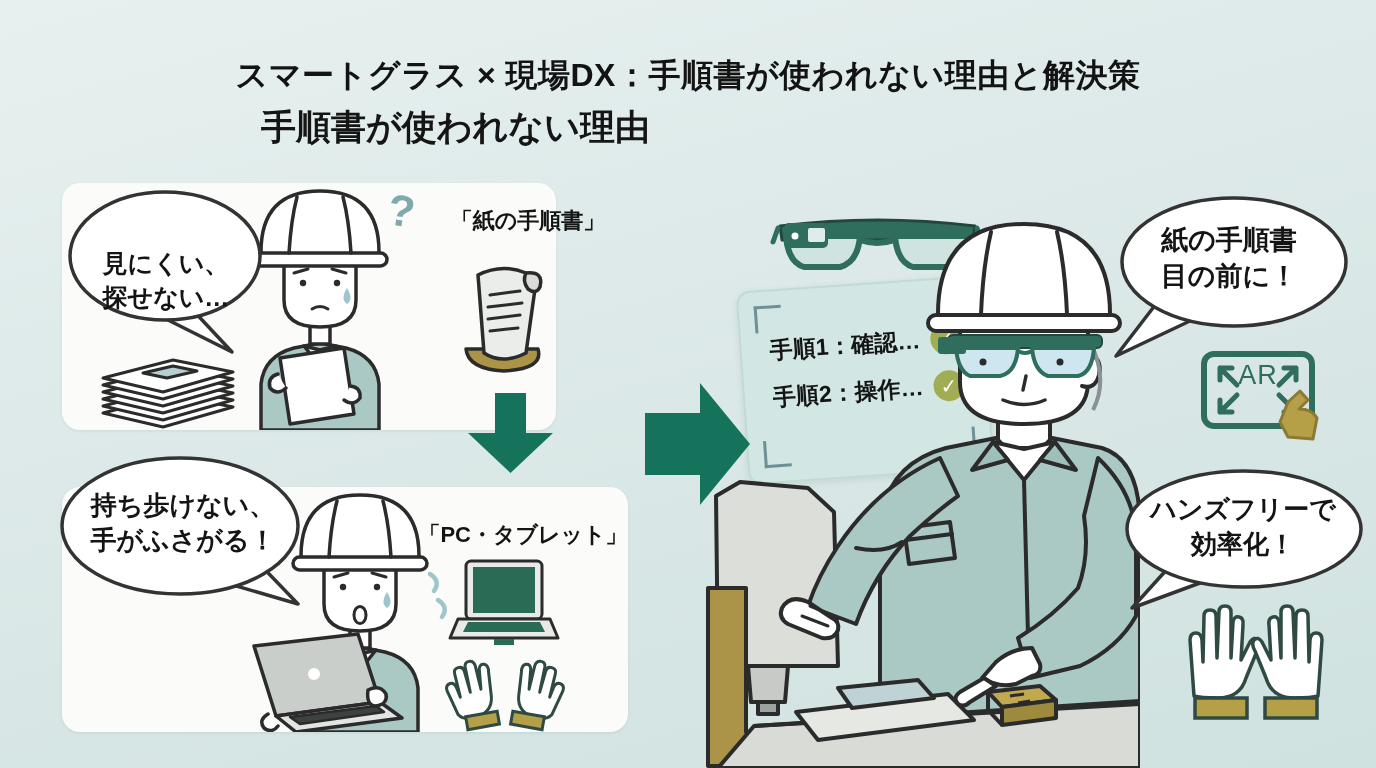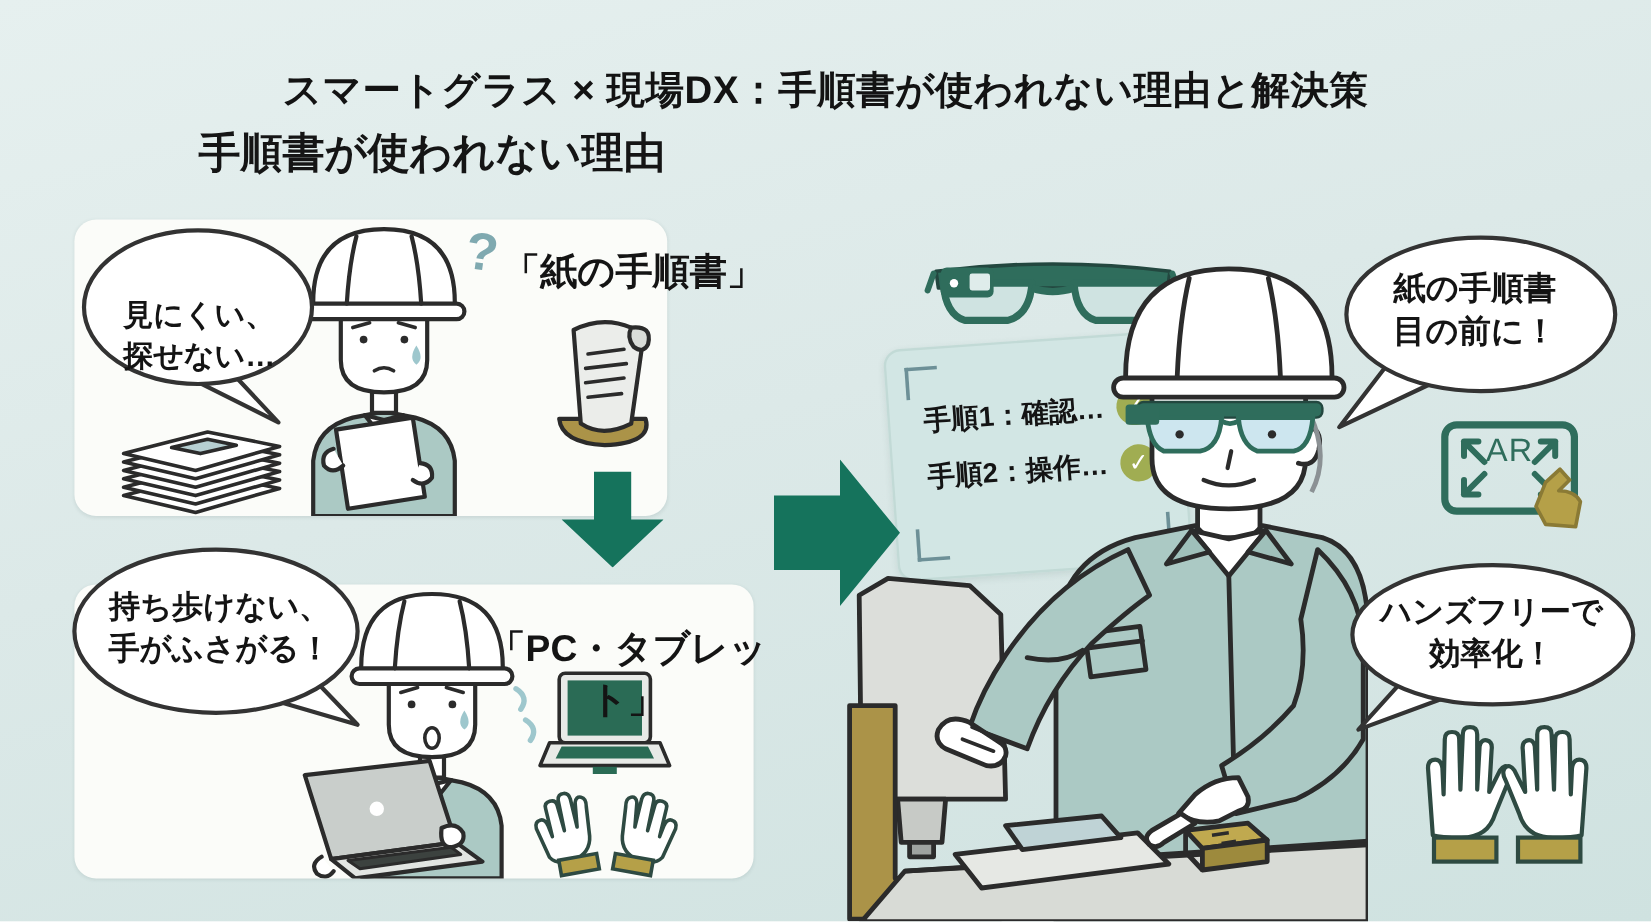--- a/index.html
+++ b/index.html
@@ -3,30 +3,30 @@
 <meta charset="utf-8">
 <style>
   *{margin:0;padding:0;box-sizing:border-box;}
   html,body{width:1376px;height:768px;overflow:hidden;}
   body{font-family:"Liberation Sans","DejaVu Sans",sans-serif;color:#1b1b1b;}
   #stage{position:relative;width:1376px;height:768px;overflow:hidden;
     background:linear-gradient(165deg,#e6f0ef 0%,#dce9e8 45%,#cfe2e0 100%);}
   .abs{position:absolute;}
   .title{left:0;right:0;top:18px;text-align:center;font-size:32px;font-weight:800;color:#131313;letter-spacing:.5px;margin-top:36px;}
   .heading{top:104px;text-align:center;font-size:35px;font-weight:800;color:#151515;}
-  #heading-left{left:70px;width:580px;}
+  #heading-left{left:70px;width:580px;text-align:right;}
   #heading-right{left:712px;width:616px;}
   .panel{position:absolute;background:#fbfcf9;border-radius:18px;box-shadow:0 1px 3px rgba(50,80,75,.10);}
   #panel-paper{left:62px;top:183px;width:494px;height:247px;}
   #panel-pc{left:62px;top:487px;width:566px;height:245px;}
   .bubble{position:absolute;}
   .bubble svg{position:absolute;left:0;top:0;}
   .btext{position:absolute;left:0;right:0;text-align:center;font-weight:800;line-height:1.34;color:#141414;}
   .qmark{position:absolute;left:388px;top:186px;font-size:44px;font-weight:800;color:#7fa9b0;transform:rotate(8deg);}
-  .img-label{position:absolute;text-align:center;font-weight:800;font-size:31px;color:#141414;}
+  .img-label{position:absolute;text-align:center;font-weight:800;font-size:22px;color:#141414;}
   #label-paper{left:408px;top:206px;width:240px;}
   #label-pc{left:398px;top:520px;width:250px;}
   
   #ar-panel{position:absolute;left:742px;top:283px;width:246px;height:194px;transform:rotate(-4deg);
     background:rgba(209,229,227,.93);border:2px solid #c2dad6;border-radius:14px;z-index:1;
     box-shadow:0 2px 6px rgba(60,90,85,.12);}
   .ck{position:absolute;width:27px;height:27px;border:0 solid #6d9097;}
   .ck.tl{left:15px;top:14px;border-left-width:3.5px;border-top-width:3.5px;}
   .ck.tr{right:15px;top:14px;border-right-width:3.5px;border-top-width:3.5px;}
   .ck.bl{left:15px;bottom:14px;border-left-width:3.5px;border-bottom-width:3.5px;}

